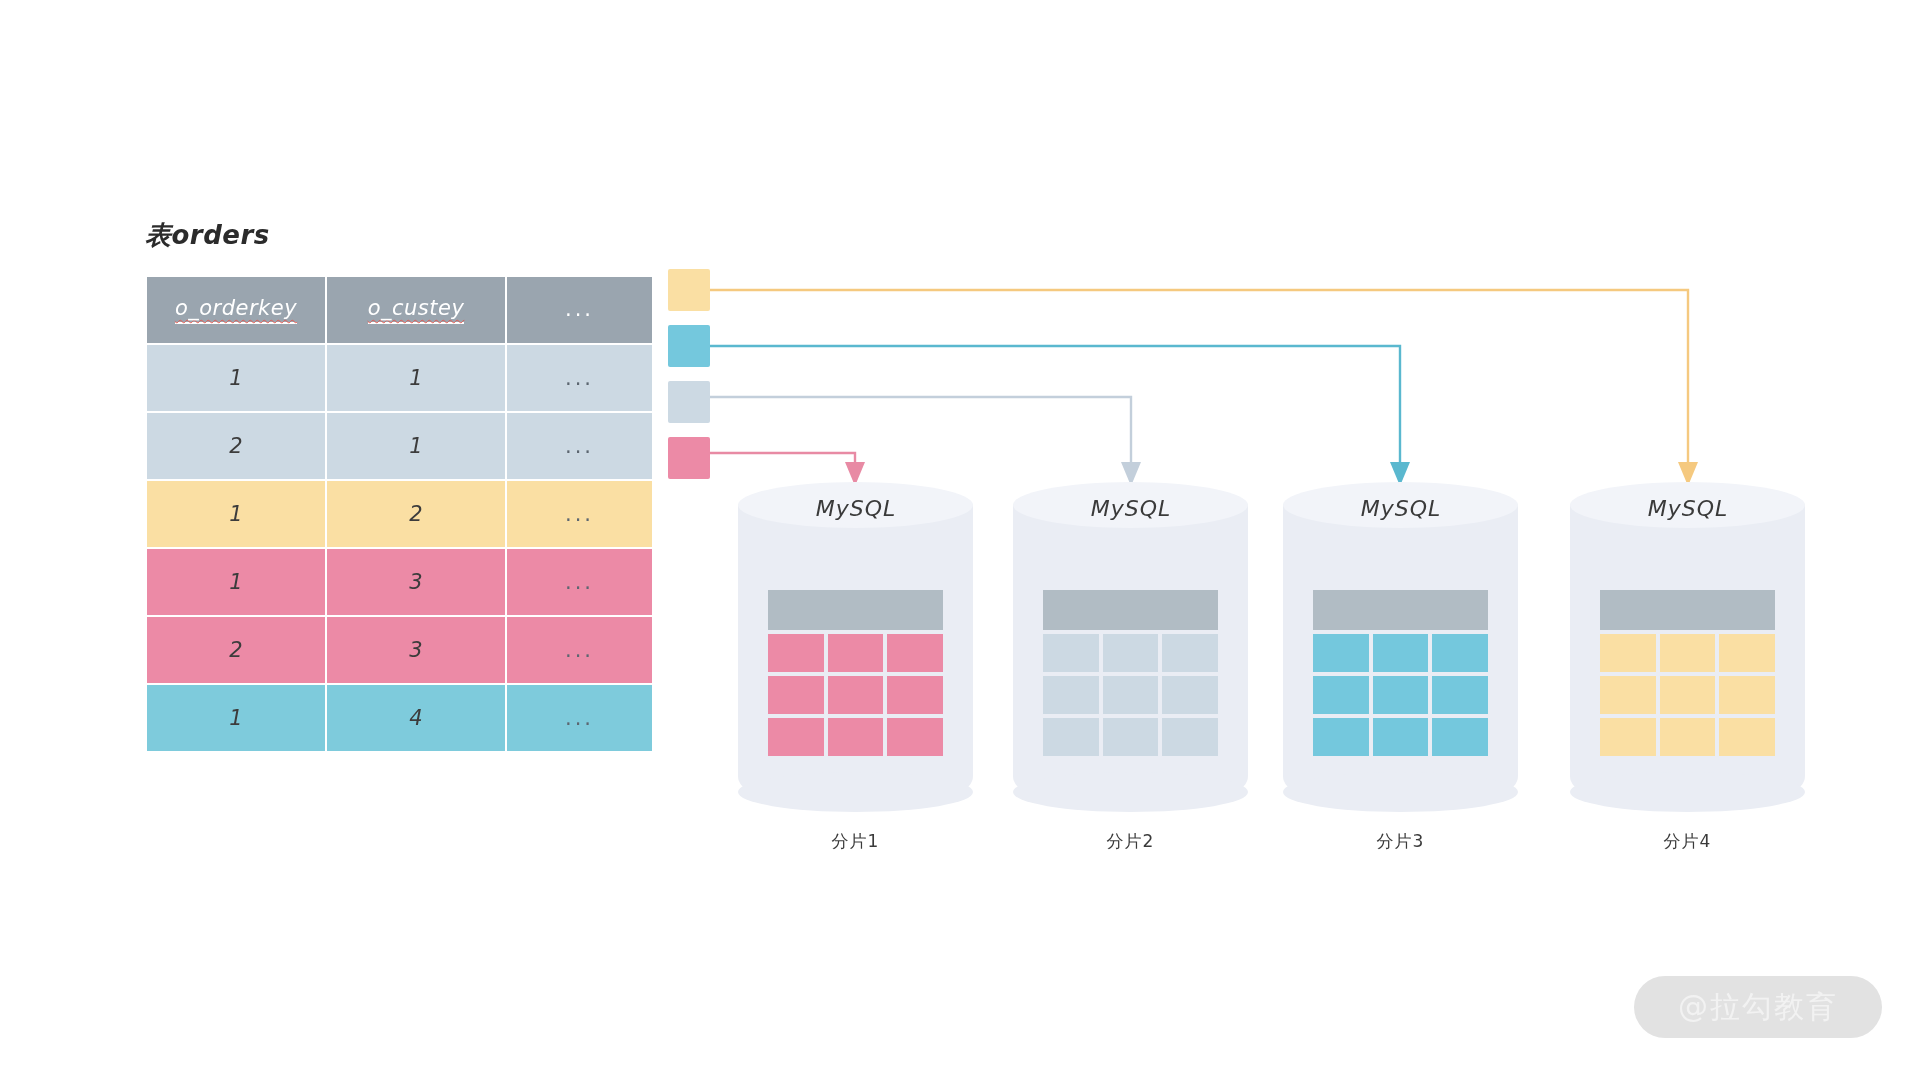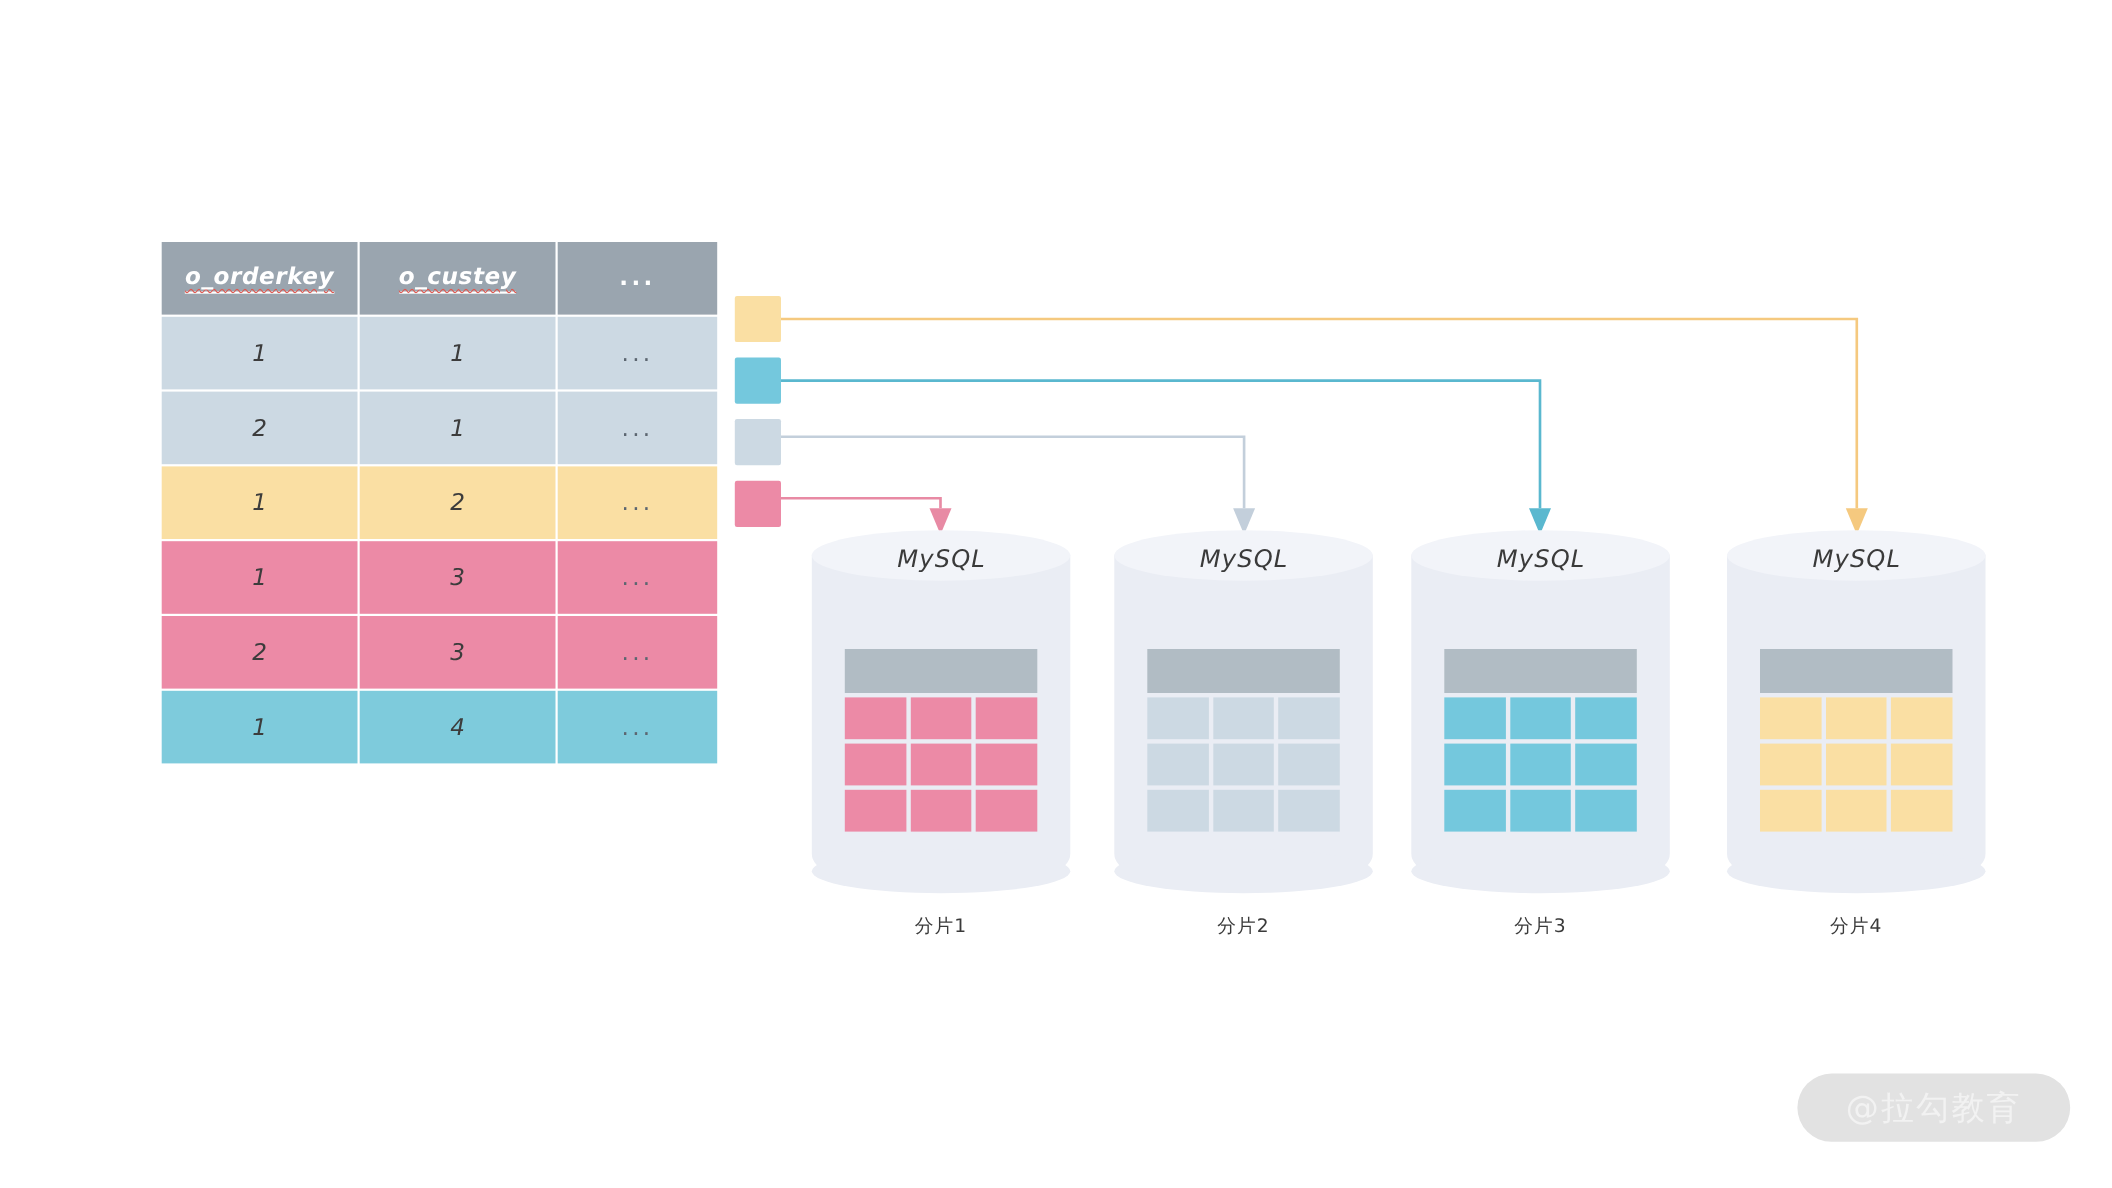--- a/index.html
+++ b/index.html
@@ -46,21 +46,21 @@
     height: 66px;
     text-align: center;
     vertical-align: middle;
     font-size: 21px;
     font-style: italic;
     padding: 0;
   }
   #orders-table th {
     background: #9aa5af;
     color: #ffffff;
-    font-weight: 700;
+    font-weight: 400;
     letter-spacing: 0.5px;
   }
   #orders-table th .hdr-text {
     display: inline-block;
     border-bottom: 2px solid #ffffff;
     padding-bottom: 2px;
     text-decoration: underline;
     text-decoration-color: #e0574f;
     text-decoration-style: wavy;
     text-decoration-thickness: 1px;
@@ -202,20 +202,21 @@
     color: #f2f2f2;
     letter-spacing: 2px;
   }
 </style>
 </head>
 <body style="background: rgb(255, 255, 255);">
 
 <div class="stage">
 
   <div id="source-table-block">
+    <div id="source-table-title">表orders</div>
 
     <table id="orders-table">
       <colgroup>
         <col style="width:178px">
         <col style="width:178px">
         <col style="width:145px">
       </colgroup>
       <thead>
         <tr>
           <th style="background: rgb(154, 165, 175);">

